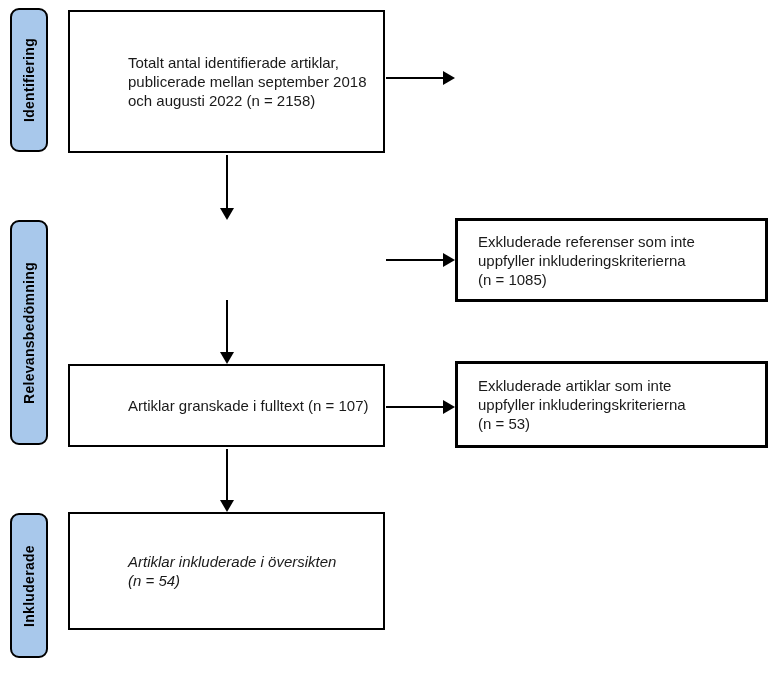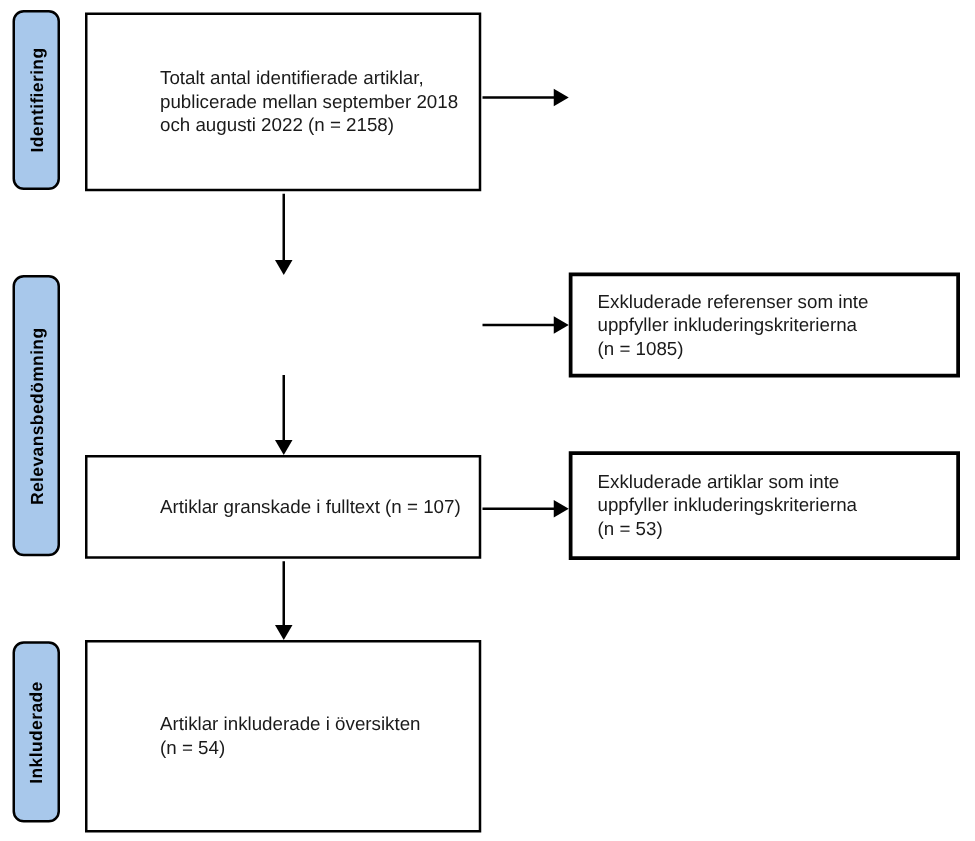--- a/index.html
+++ b/index.html
@@ -54,21 +54,21 @@
     color: #1a1a1a;
   }
   .box .txt {
     white-space: pre-line;
     padding: 4px 8px 4px 20px;
   }
   .main-box { left: 68px; width: 317px; padding-left: 38px; }
   .main-1 { top: 10px;  height: 143px; }
   .main-2 { top: 220px; height: 78px;  }
   .main-3 { top: 364px; height: 83px;  }
-  .main-4 { top: 512px; height: 154px; }
+  .main-4 { top: 512px; height: 118px; font-style: italic; }
 
   .excl-box { left: 455px; width: 313px; border-width: 3px; }
   .excl-1 { top: 10px;  height: 145px; }
   .excl-2 { top: 218px; height: 84px;  }
   .excl-3 { top: 361px; height: 87px;  }
 
   
   .vline {
     position: absolute;
     width: 2px;

